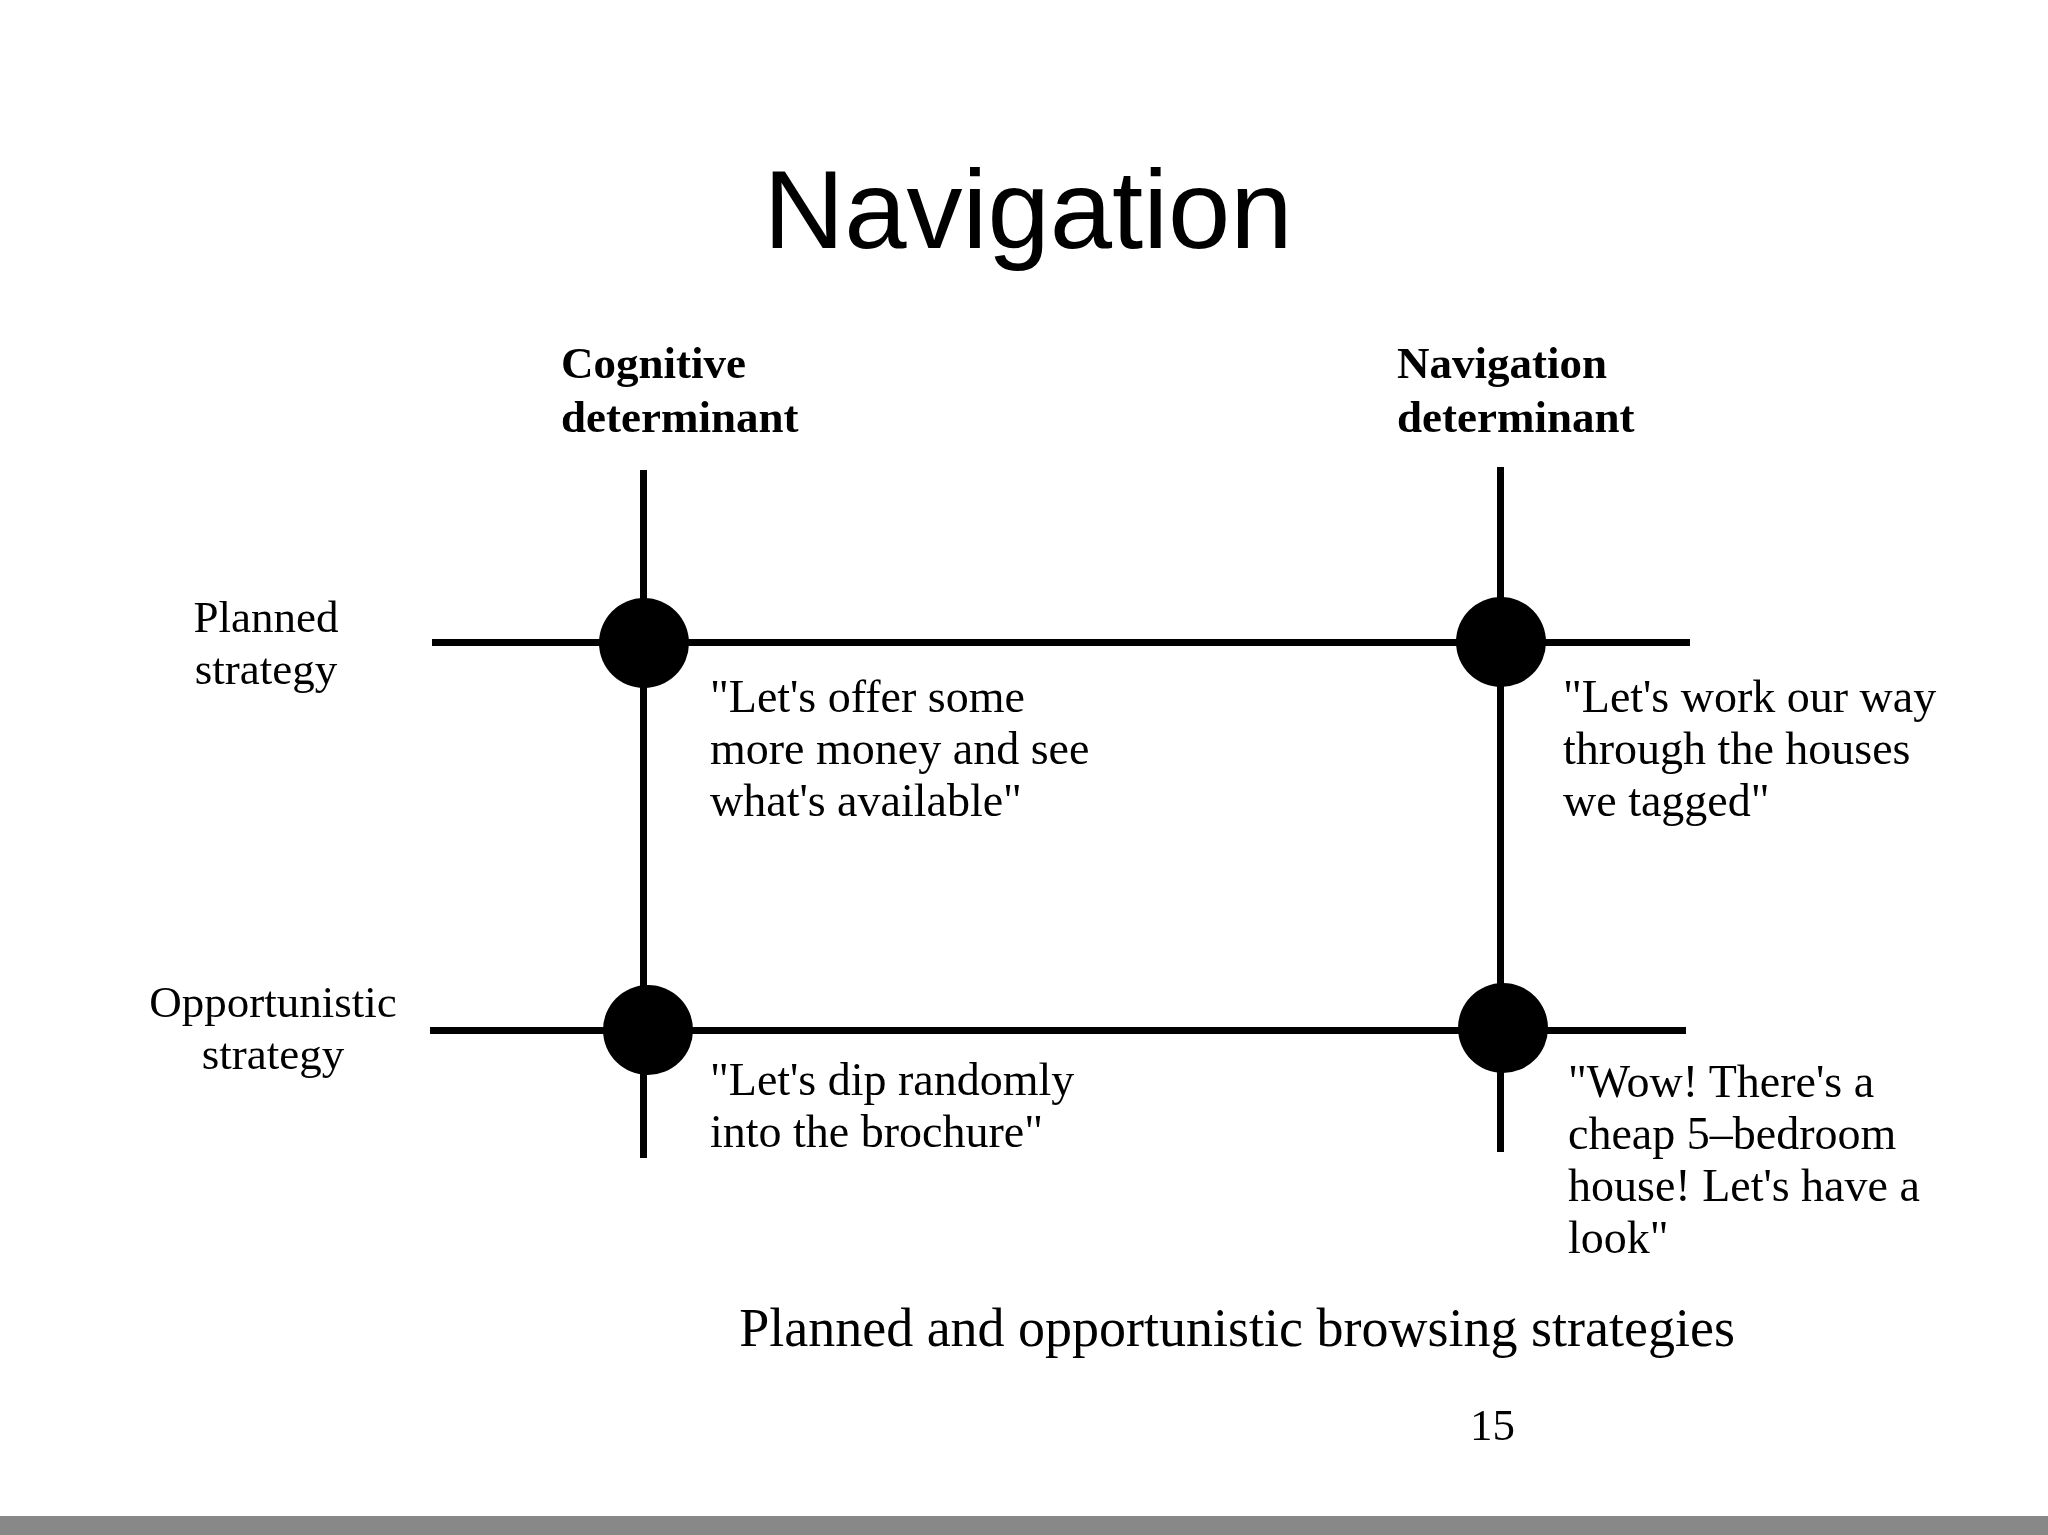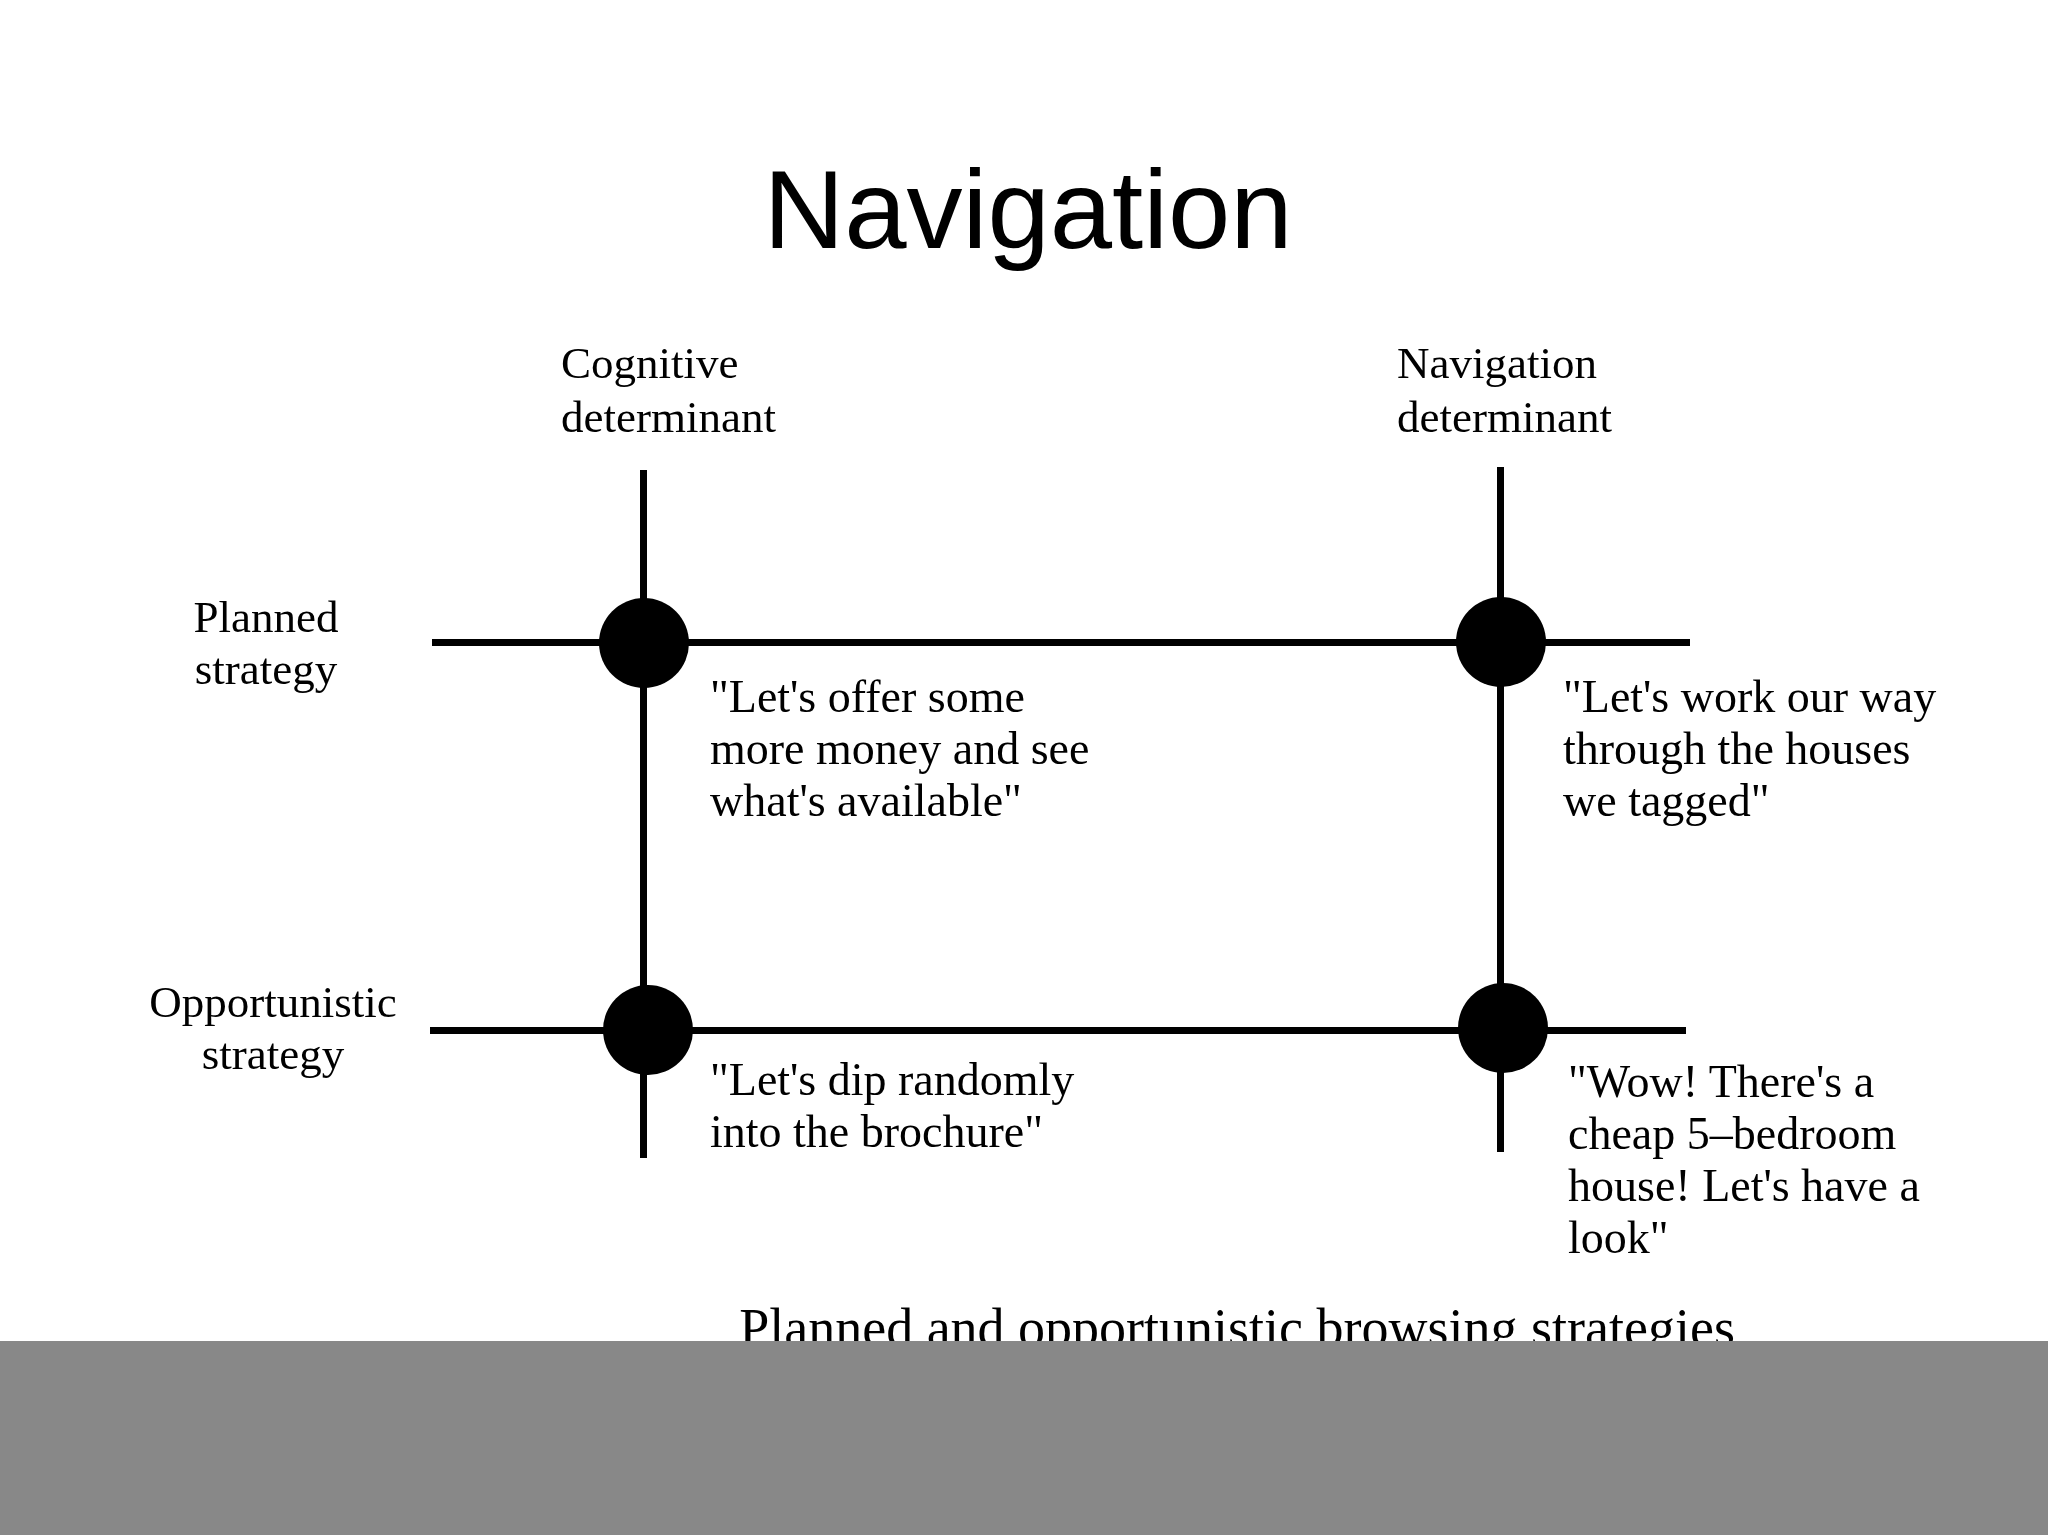--- a/index.html
+++ b/index.html
@@ -2,38 +2,38 @@
 <html style="--ink: #000000; --bg: #ffffff;"><head>
 <meta charset="utf-8">
 <style>
   :root{
     --ink:#000000;
     --bg:#ffffff;
   }
   html,body{margin:0;padding:0;background:#888;}
   .slide{
     position:relative;
-    width:2048px;height:1341px;
+    width:2048px;height:1516px;
     background:var(--bg);
     color:var(--ink);
     font-family:"Liberation Serif","DejaVu Serif",serif;
     overflow:hidden;
   }
   .abs{position:absolute;}
   .pre{white-space:pre-line;}
   .title{
     left:518px;top:152px;width:1020px;
     text-align:center;
     font-family:"Liberation Sans","DejaVu Sans",sans-serif;
     font-size:112px;line-height:115px;
     letter-spacing:0;
   }
   .col-header{
     font-size:45px;line-height:54px;
-    text-align:left;top:336px;
+    text-align:left;top:336px;font-weight:bold;
   }
   .col-header.cognitive{left:561px;}
   .col-header.perceptual{left:1397px;}
   .row-label{
     font-size:45px;line-height:52px;
     text-align:center;
   }
   .row-label.planned{left:146px;top:591px;width:240px;}
   .row-label.opportunistic{left:133px;top:976px;width:280px;}
   .quote{

